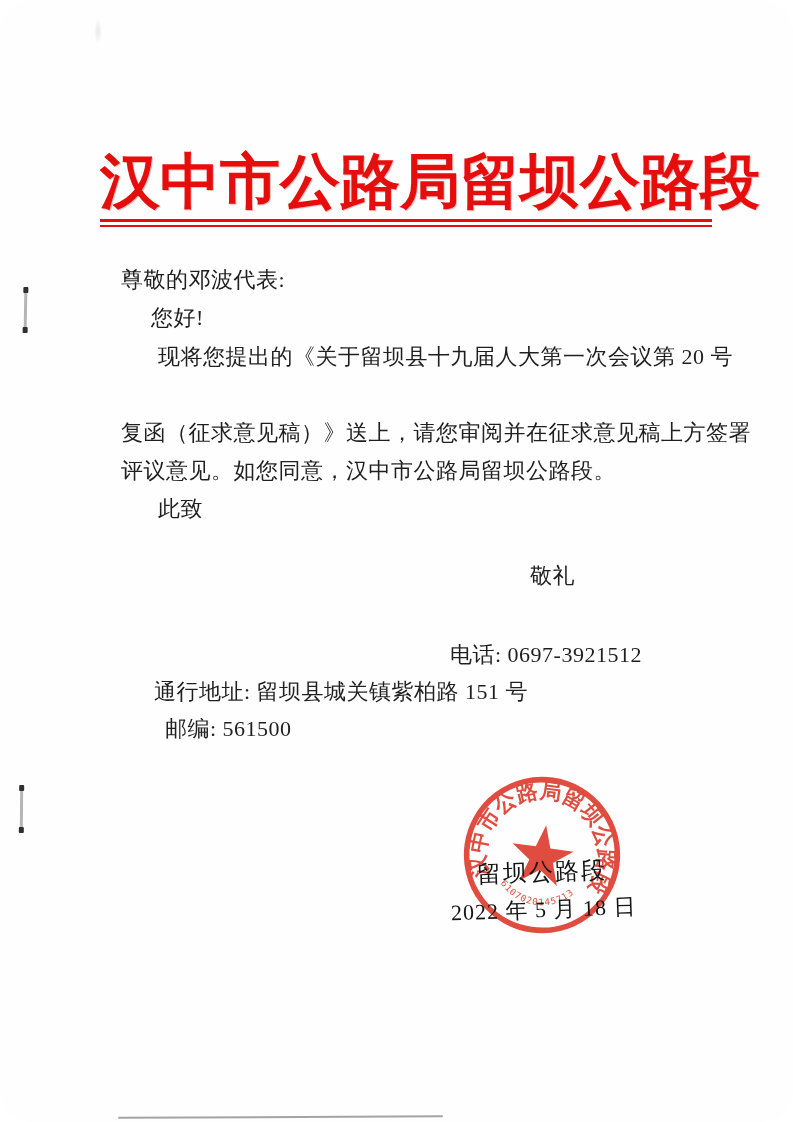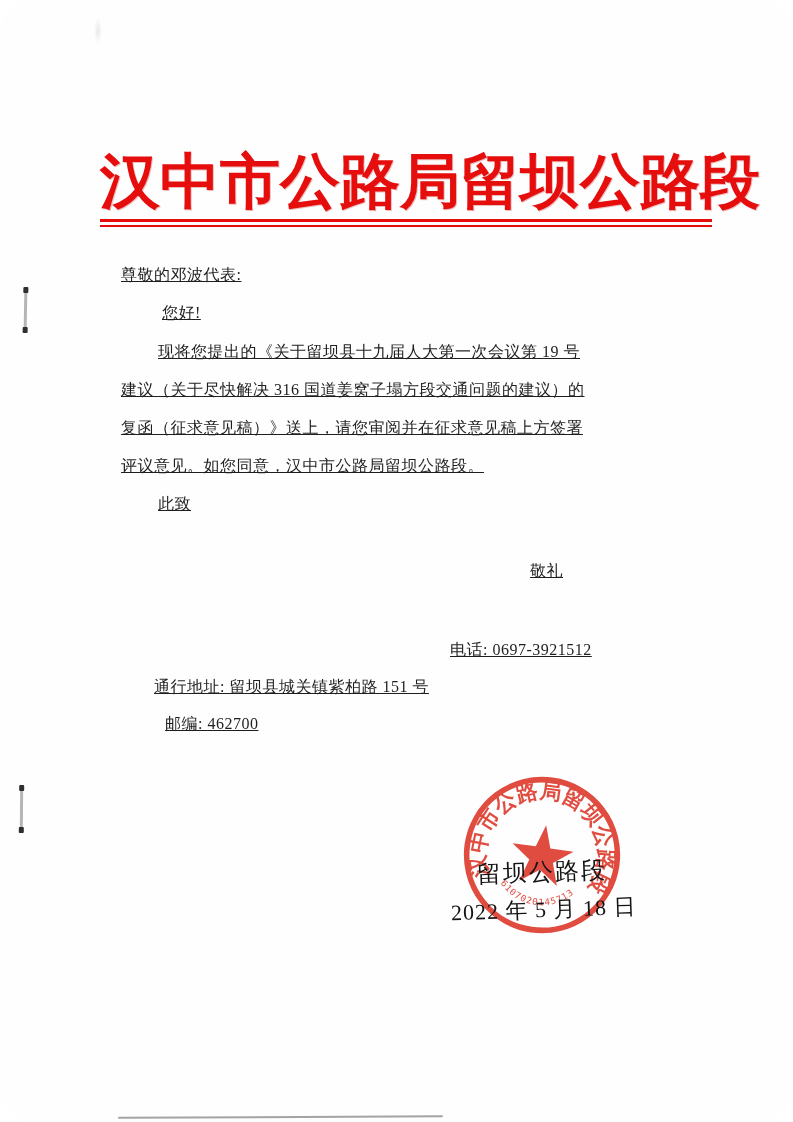--- a/index.html
+++ b/index.html
@@ -25,23 +25,22 @@
     font-size:60px;font-weight:bold;color:var(--title-red);
     text-align:center;letter-spacing:0px;white-space:nowrap;
     text-shadow:1px 1px 0 rgba(180,0,0,.25);
   }
   .rule{position:absolute;left:100px;width:612px;background:var(--title-red);}
   .rule-thick{top:219px;height:3px;}
   .rule-thin{top:225px;height:2px;}
   
   .ln{
     position:absolute;
-    font-size:16px;letter-spacing:0.5px;white-space:nowrap;
+    font-size:22px;letter-spacing:0.5px;white-space:nowrap;
     color:var(--ink);
-    text-decoration:underline;
   }
   
   .sig-unit{
     position:absolute;left:477px;top:856px;z-index:3;
     font-size:24px;letter-spacing:2px;white-space:nowrap;
     transform:rotate(-2deg);color:#141414;
   }
   .sig-date{
     position:absolute;left:451px;top:895px;z-index:3;
     font-size:22px;letter-spacing:1px;white-space:nowrap;
@@ -86,31 +85,30 @@
 </head>
 <body>
 
 <div class="page">
 
   <div class="title">汉中市公路局留坝公路段</div>
   <div class="rule rule-thick"></div>
   <div class="rule rule-thin"></div>
 
   <div class="ln" style="left:121px;top:265px">尊敬的邓波代表:</div>
-  <div class="ln" style="left:162px;top:303px">您好!</div>
-  <div class="ln" style="left:158px;top:342px">现将您提出的《关于留坝县十九届人大第一次会议第 19 号</div>
-  <div class="ln" style="left:121px;top:380px">建议（关于尽快解决 316 国道姜窝子塌方段交通问题的建议）的</div>
+  <div class="ln" style="left:151px;top:303px">您好!</div>
+  <div class="ln" style="left:158px;top:342px">现将您提出的《关于留坝县十九届人大第一次会议第 20 号</div>
   <div class="ln" style="left:121px;top:418px">复函（征求意见稿）》送上，请您审阅并在征求意见稿上方签署</div>
   <div class="ln" style="left:121px;top:456px">评议意见。如您同意，汉中市公路局留坝公路段。</div>
   <div class="ln" style="left:158px;top:494px">此致</div>
   <div class="ln" style="left:530px;top:561px">敬礼</div>
 
   <div class="ln" style="left:450px;top:640px">电话: 0697-3921512</div>
   <div class="ln" style="left:154px;top:677px">通行地址: 留坝县城关镇紫柏路 151 号</div>
-  <div class="ln" style="left:165px;top:714px">邮编: 462700</div>
+  <div class="ln" style="left:165px;top:714px">邮编: 561500</div>
 
   <div class="seal">
     <svg viewBox="0 0 200 200" xmlns="http://www.w3.org/2000/svg">
       <circle cx="100" cy="100" r="93" fill="none" stroke="currentColor" stroke-width="7"></circle>
       <path id="sealArcTop" d="M 39.4,135 A 70,70 0 1 1 160.6,135" fill="none"></path>
       <text class="seal-ring-text">
         <textPath href="#sealArcTop" startOffset="50%" text-anchor="middle" textLength="290" lengthAdjust="spacingAndGlyphs">汉中市公路局留坝公路段</textPath>
       </text>
       <polygon fill="currentColor" points="100,63 109.1,90.5 138,90.6 114.7,107.8 123.5,135.4 100,118.5 76.5,135.4 85.3,107.8 62,90.6 90.9,90.5"></polygon>
       <path id="sealArcBottom" d="M 52.5,139.9 A 62,62 0 0 0 147.5,139.9" fill="none"></path>

